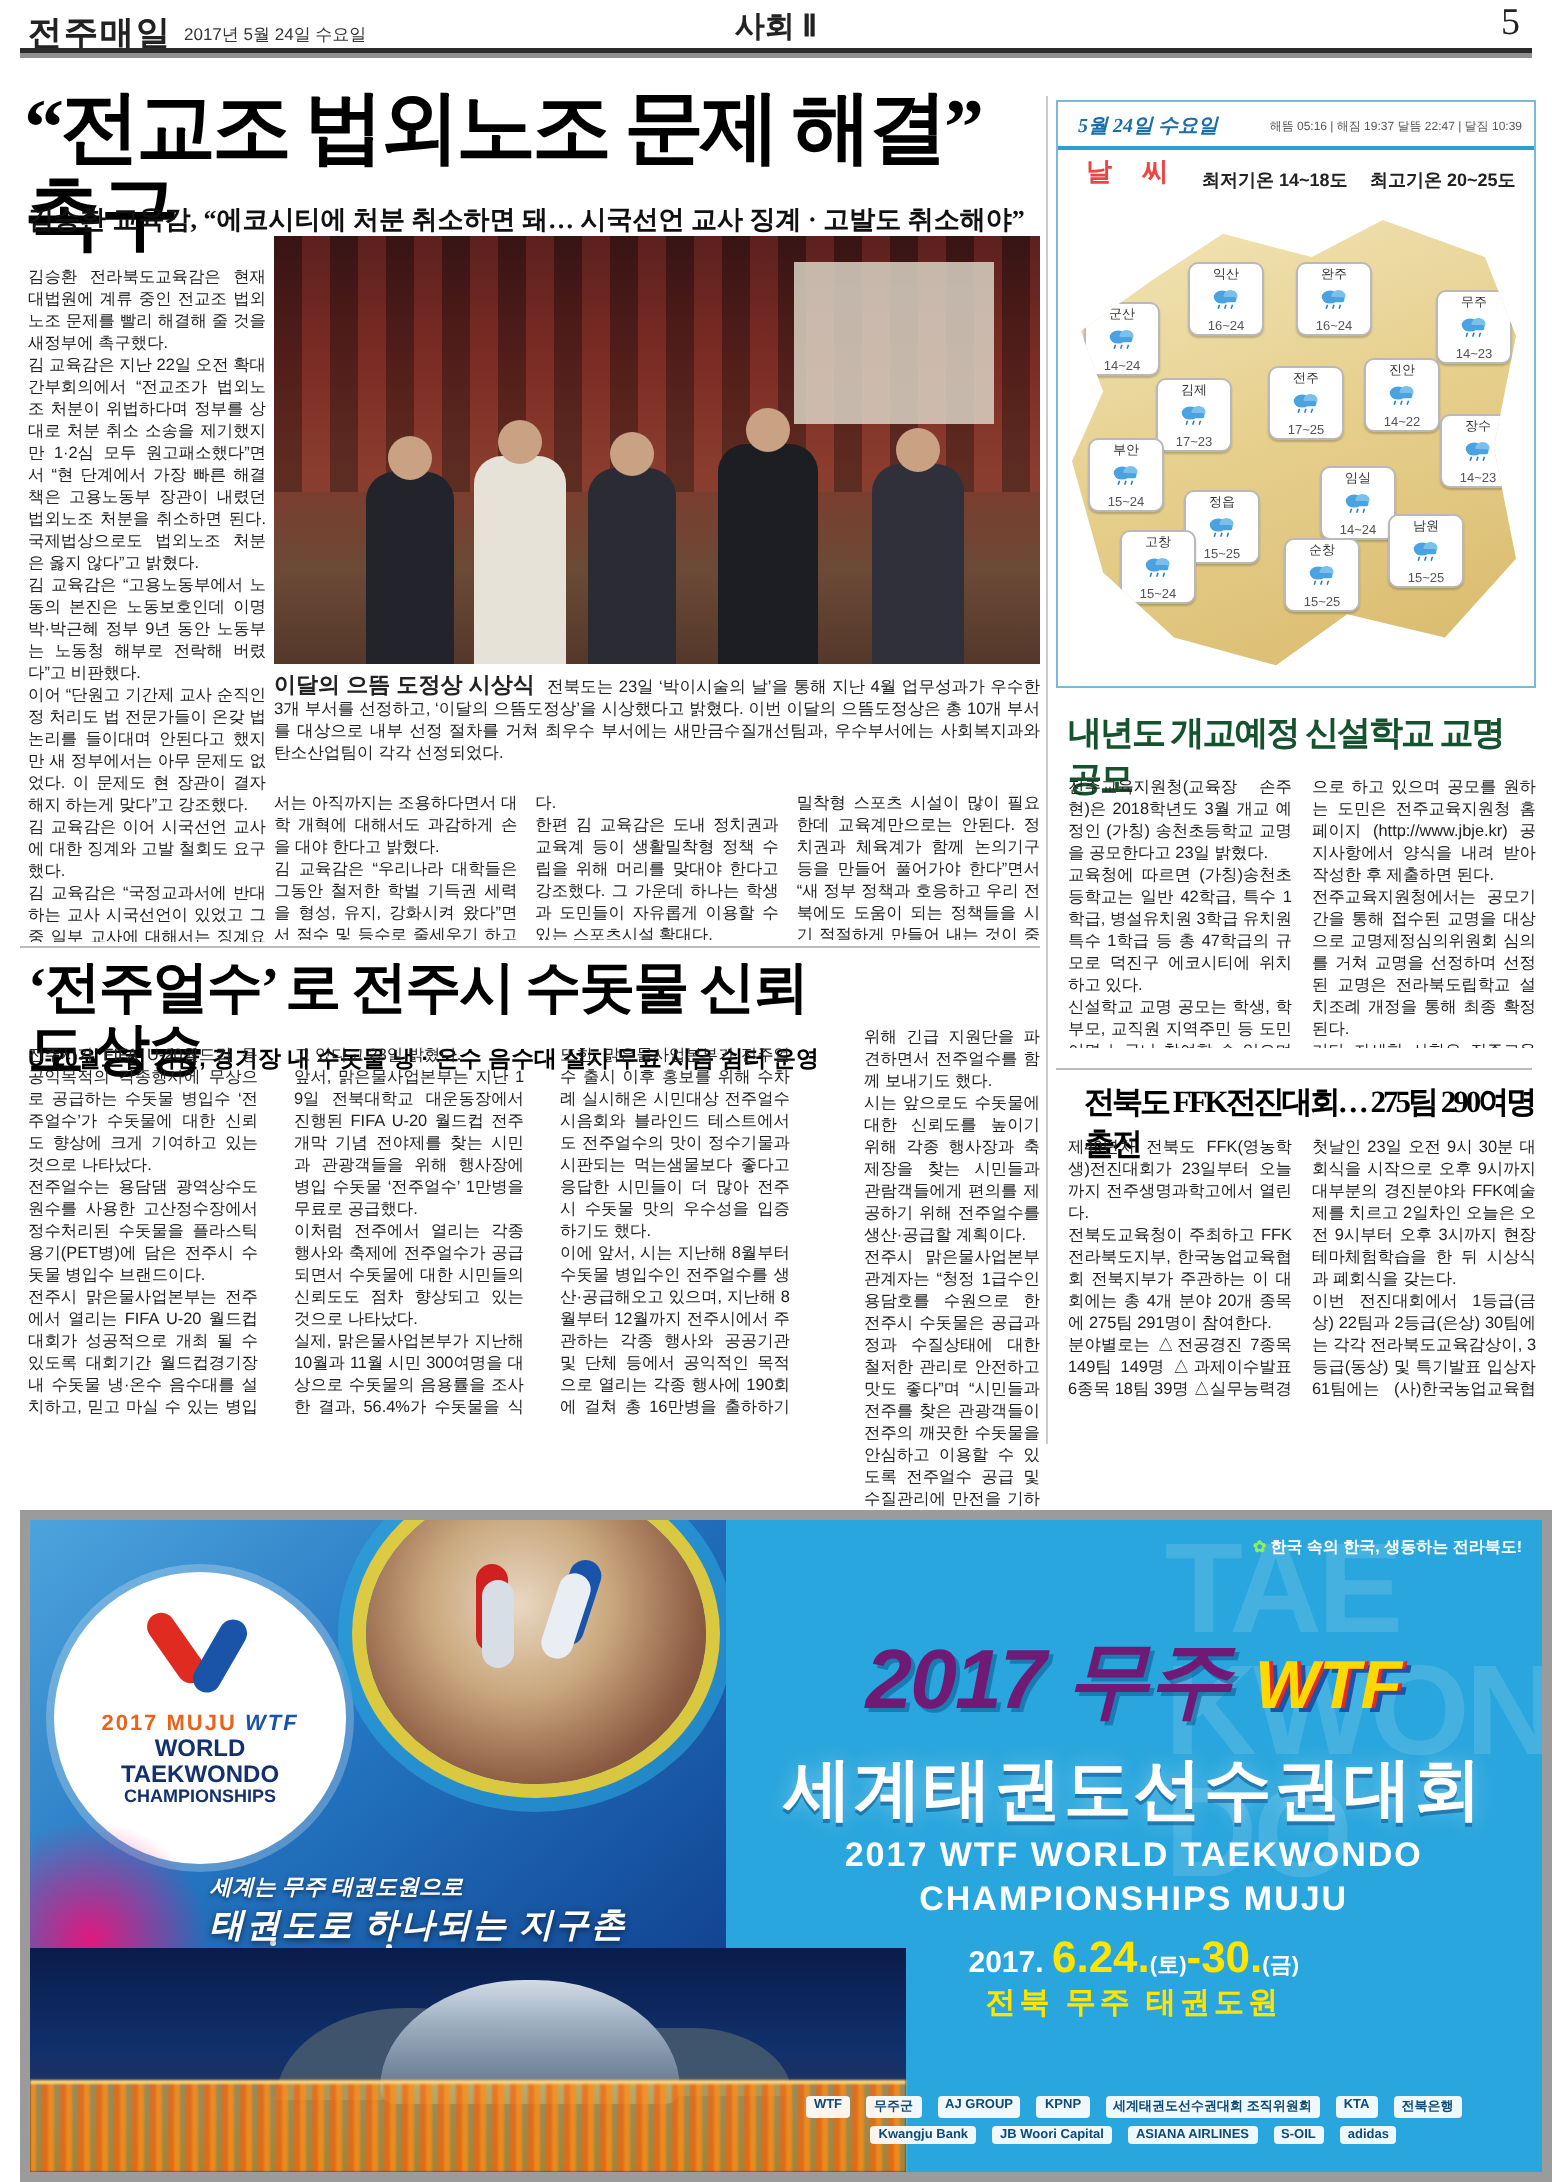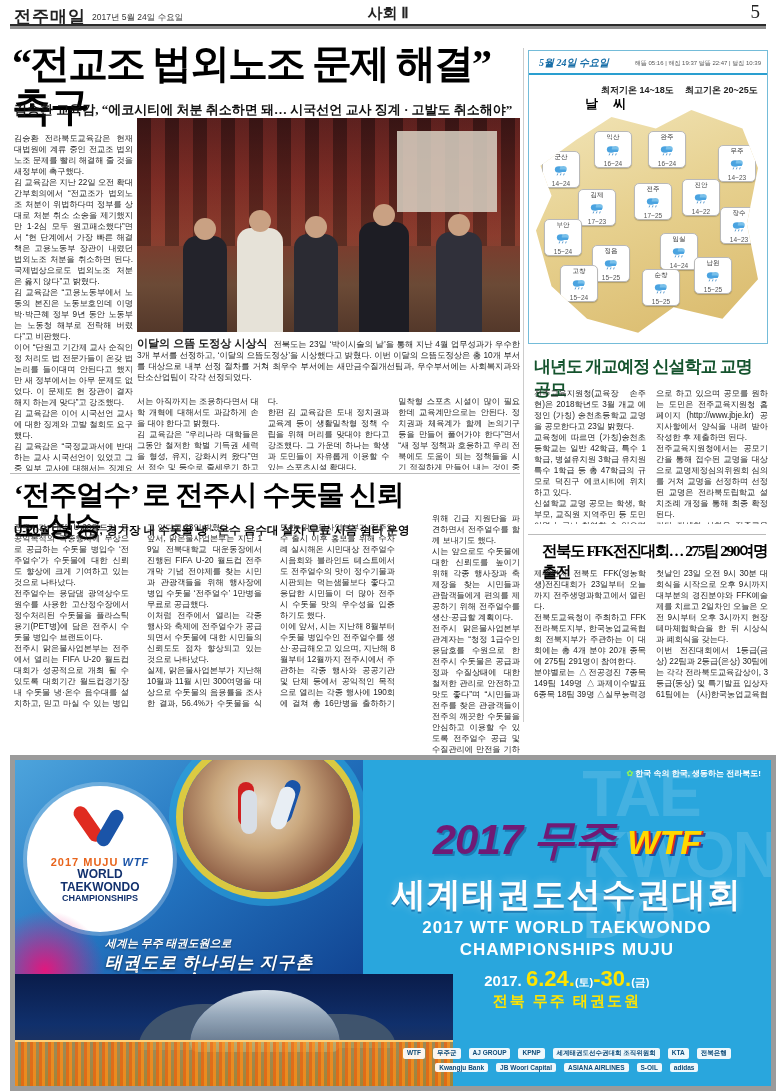--- a/index.html
+++ b/index.html
@@ -40,21 +40,21 @@
   .water-sh{left:14px;top:524px;width:412px;font:bold 11.5px/1.2 "Liberation Sans",sans-serif;color:#000;}
   .wcol{top:522px;width:115px;height:188px;}
   .wcol4{left:432px;top:481px;width:88px;height:252px;margin-top:32px;}
   
   .vdiv{left:523px;top:48px;width:1px;height:674px;background:#ccc;}
   .wx{left:528px;top:50px;width:238px;height:292px;border:1px solid #74bcd9;background:#fff;}
   .wx-head{position:relative;height:22px;border-bottom:2px solid #2a9fd0;text-align:center;}
   .wx-title{position:absolute;left:10px;top:5px;font:italic bold 10px "Liberation Serif",serif;color:#1a6fa8;}
   .wx-times{position:absolute;right:6px;top:8px;font-size:6px;color:#555;}
   .wx-row{position:relative;height:26px;}
-  .wx-label{position:absolute;left:14px;top:20px;font:bold 13px "Liberation Serif",serif;letter-spacing:6px;color:#000000;margin-left:42px;}
+  .wx-label{position:absolute;left:14px;top:2px;font:bold 13px "Liberation Serif",serif;letter-spacing:6px;color:#ef4444;}
   .wx-lo{position:absolute;left:72px;top:9px;font:bold 9px "Liberation Sans",sans-serif;color:#222;}
   .wx-hi{position:absolute;left:156px;top:9px;font:bold 9px "Liberation Sans",sans-serif;color:#222;}
   .wx-map{position:absolute;left:7px;top:52px;width:222px;height:232px;
           background:linear-gradient(160deg,#f2e6bb 0%,#e7d190 45%,#d9b96a 100%);
           clip-path:polygon(18% 16%,34% 6%,54% 11%,70% 3%,93% 11%,100% 28%,95% 52%,100% 76%,84% 93%,62% 88%,46% 99%,23% 93%,7% 79%,0% 55%,7% 40%,2% 27%);}
   .city{position:absolute;width:36px;text-align:center;background:#fff;border:1px solid #b9b9b9;
         border-radius:5px;padding:1px 0 0;box-shadow:0 1px 1px rgba(0,0,0,.2);}
   .city .nm{font-size:6.5px;color:#333;display:block;}
   .city .tp{font-size:6.5px;color:#555;display:block;}
   .sb-h1{left:534px;top:355px;width:232px;font:900 17px "Liberation Serif",serif;letter-spacing:-1px;color:#14532d;}

